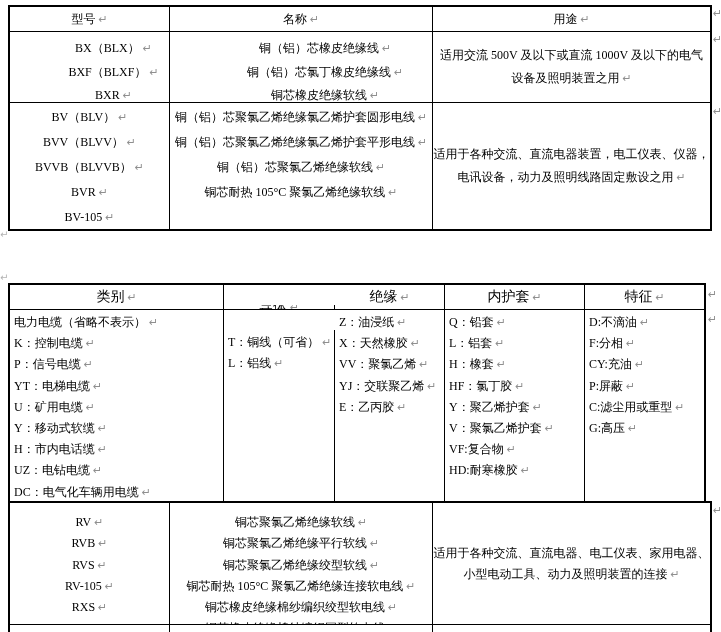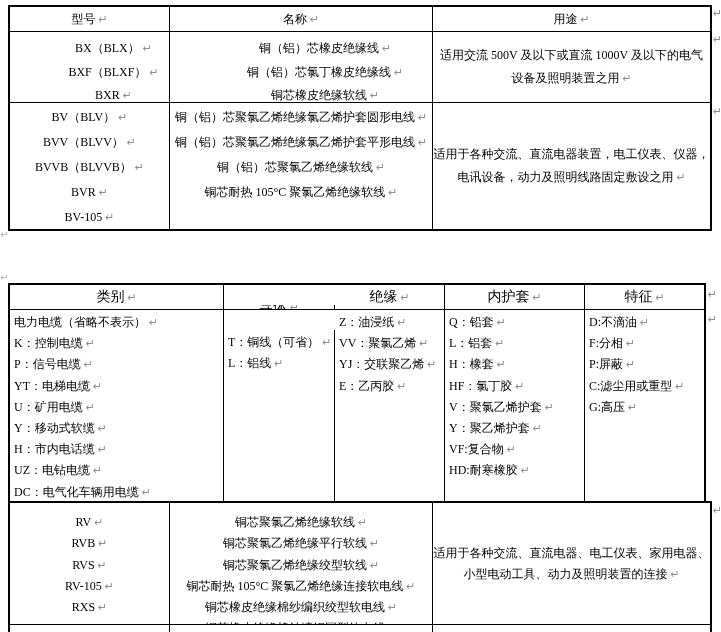--- a/index.html
+++ b/index.html
@@ -135,37 +135,39 @@
           <div class="ln"><span>H：市内电话缆</span><span class="pm">↵</span></div>
           <div class="ln"><span>UZ：电钻电缆</span><span class="pm">↵</span></div>
           <div class="ln"><span>DC：电气化车辆用电缆</span><span class="pm">↵</span></div>
         </div>
       <div class="cell k2 left lh21">
           <div class="ln"><span>T：铜线（可省）</span><span class="pm">↵</span></div>
           <div class="ln"><span>L：铝线</span><span class="pm">↵</span></div>
         </div>
       <div class="cell k3 left lh21">
           <div class="ln"><span>Z：油浸纸</span><span class="pm">↵</span></div>
+          <div class="ln"><span>X：天然橡胶</span><span class="pm">↵</span></div>
           <div class="ln"><span>VV：聚氯乙烯</span><span class="pm">↵</span></div>
           <div class="ln"><span>YJ：交联聚乙烯</span><span class="pm">↵</span></div>
           <div class="ln"><span>E：乙丙胶</span><span class="pm">↵</span></div>
         </div>
       <div class="cell k4 left lh21">
           <div class="ln"><span>Q：铅套</span><span class="pm">↵</span></div>
           <div class="ln"><span>L：铝套</span><span class="pm">↵</span></div>
           <div class="ln"><span>H：橡套</span><span class="pm">↵</span></div>
           <div class="ln"><span>HF：氯丁胶</span><span class="pm">↵</span></div>
+          <div class="ln"><span>Y：聚乙烯护套</span><span class="pm">↵</span></div>
           <div class="ln"><span>V：聚氯乙烯护套</span><span class="pm">↵</span></div>
-          <div class="ln"><span>Y：聚乙烯护套</span><span class="pm">↵</span></div>
           <div class="ln"><span>VF:复合物</span><span class="pm">↵</span></div>
           <div class="ln"><span>HD:耐寒橡胶</span><span class="pm">↵</span></div>
         </div>
       <div class="cell k5 left lh21">
           <div class="ln"><span>D:不滴油</span><span class="pm">↵</span></div>
           <div class="ln"><span>F:分相</span><span class="pm">↵</span></div>
+          <div class="ln"><span>CY:充油</span><span class="pm">↵</span></div>
           <div class="ln"><span>P:屏蔽</span><span class="pm">↵</span></div>
           <div class="ln"><span>C:滤尘用或重型</span><span class="pm">↵</span></div>
           <div class="ln"><span>G:高压</span><span class="pm">↵</span></div>
         </div>
     </div>
   </div>
 
   <div class="tbl" id="t2b">
     <div class="row row-b" style="height:122px">
       <div class="cell c1 center lh20">

